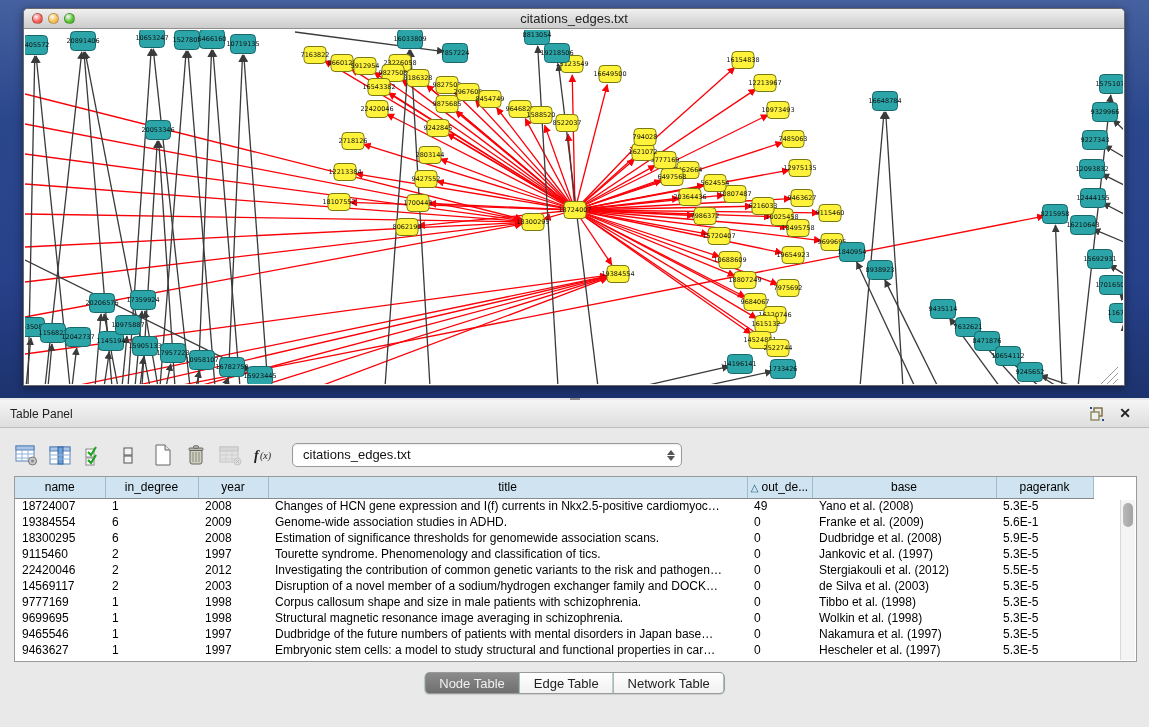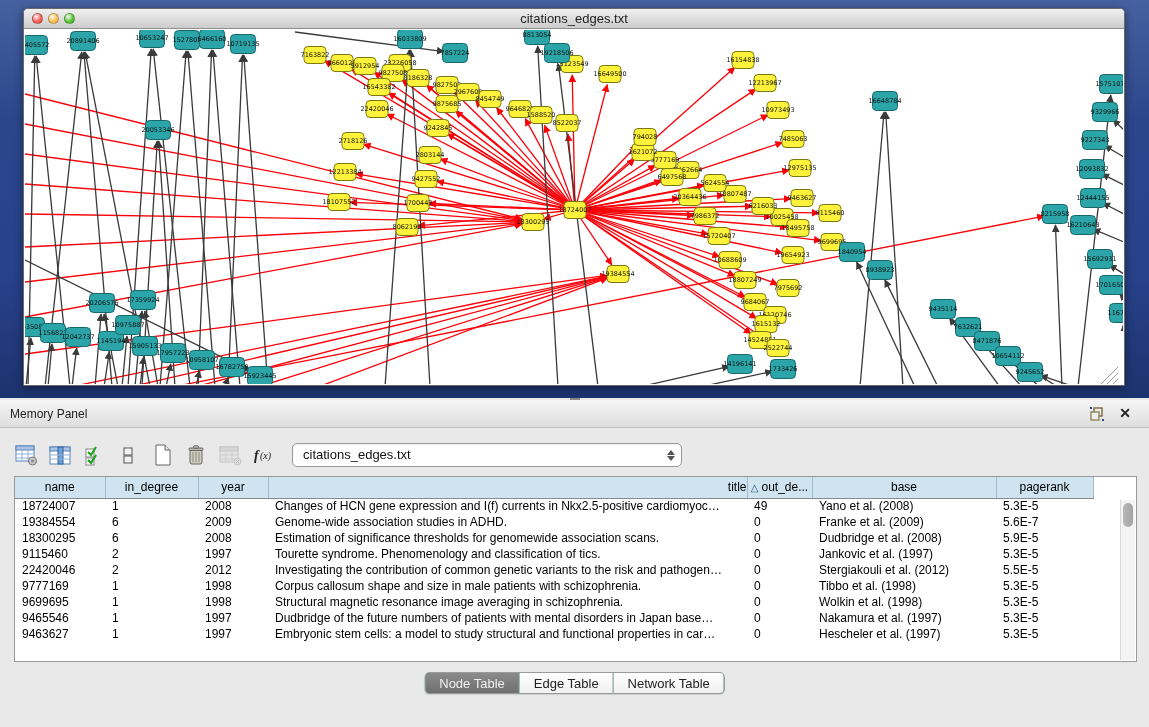--- a/index.html
+++ b/index.html
@@ -634,21 +634,21 @@
               <text x="260" y="376" class="node-label">15923445</text>
             </g>
           </svg>
       </div>
     </div>
   </div>
 
   <div class="table-panel">
     <div class="splitter-notch"></div>
     <div class="panel-header">
-      <span class="panel-title">Memory Panel</span>
+      <span class="panel-title">Table Panel</span>
       <span class="float-btn">
         <svg width="16" height="16" viewBox="0 0 16 16">
           <rect x="5" y="2" width="8" height="8" fill="none" stroke="#7a6a3a" stroke-width="1.4"></rect>
           <rect x="2" y="6" width="8" height="8" fill="#efefef" stroke="#8a8a5a" stroke-width="1.4"></rect>
           <rect x="1" y="1" width="2" height="2" fill="#2a4a8a"></rect>
             <rect x="13" y="13" width="2" height="2" fill="#2a4a8a"></rect>
         </svg>
       </span>
       <span class="close-btn">✕</span>
     </div>
@@ -721,21 +721,21 @@
             </span></div>
         </div>
 
       <div class="table-wrap">
         <table class="data" id="data-table" style="width: 1078px;">
             <thead>
               <tr>
                 <th style="width: 90px;">name</th>
                 <th style="width: 93px;">in_degree</th>
                 <th style="width: 70px;">year</th>
-                <th style="width: 479px; text-align: right;">title</th>
+                <th style="width: 479px;">title</th>
                 <th style="width: 65px;"><span class="sort-tri">△</span>out_de...</th>
                 <th style="width: 184px;">base</th>
                 <th style="width: 97px;">pagerank</th>
               </tr>
             </thead>
             <tbody>
               <tr>
                 <td>18724007</td>
                 <td>1</td>
                 <td>2008</td>
@@ -744,21 +744,21 @@
                 <td>Yano et al. (2008)</td>
                 <td>5.3E-5</td>
               </tr>
               <tr>
                 <td>19384554</td>
                 <td>6</td>
                 <td>2009</td>
                 <td>Genome-wide association studies in ADHD.</td>
                 <td>0</td>
                 <td>Franke et al. (2009)</td>
-                <td>5.6E-7</td>
+                <td>5.6E-1</td>
               </tr>
               <tr>
                 <td>18300295</td>
                 <td>6</td>
                 <td>2008</td>
                 <td>Estimation of significance thresholds for genomewide association scans.</td>
                 <td>0</td>
                 <td>Dudbridge et al. (2008)</td>
                 <td>5.9E-5</td>
               </tr>
@@ -774,20 +774,29 @@
               <tr>
                 <td>22420046</td>
                 <td>2</td>
                 <td>2012</td>
                 <td>Investigating the contribution of common genetic variants to the risk and pathogen…</td>
                 <td>0</td>
                 <td>Stergiakouli et al. (2012)</td>
                 <td>5.5E-5</td>
               </tr>
               <tr>
+                <td>14569117</td>
+                <td>2</td>
+                <td>2003</td>
+                <td>Disruption of a novel member of a sodium/hydrogen exchanger family and DOCK…</td>
+                <td>0</td>
+                <td>de Silva et al. (2003)</td>
+                <td>5.3E-5</td>
+              </tr>
+              <tr>
                 <td>9777169</td>
                 <td>1</td>
                 <td>1998</td>
                 <td>Corpus callosum shape and size in male patients with schizophrenia.</td>
                 <td>0</td>
                 <td>Tibbo et al. (1998)</td>
                 <td>5.3E-5</td>
               </tr>
               <tr>
                 <td>9699695</td>

